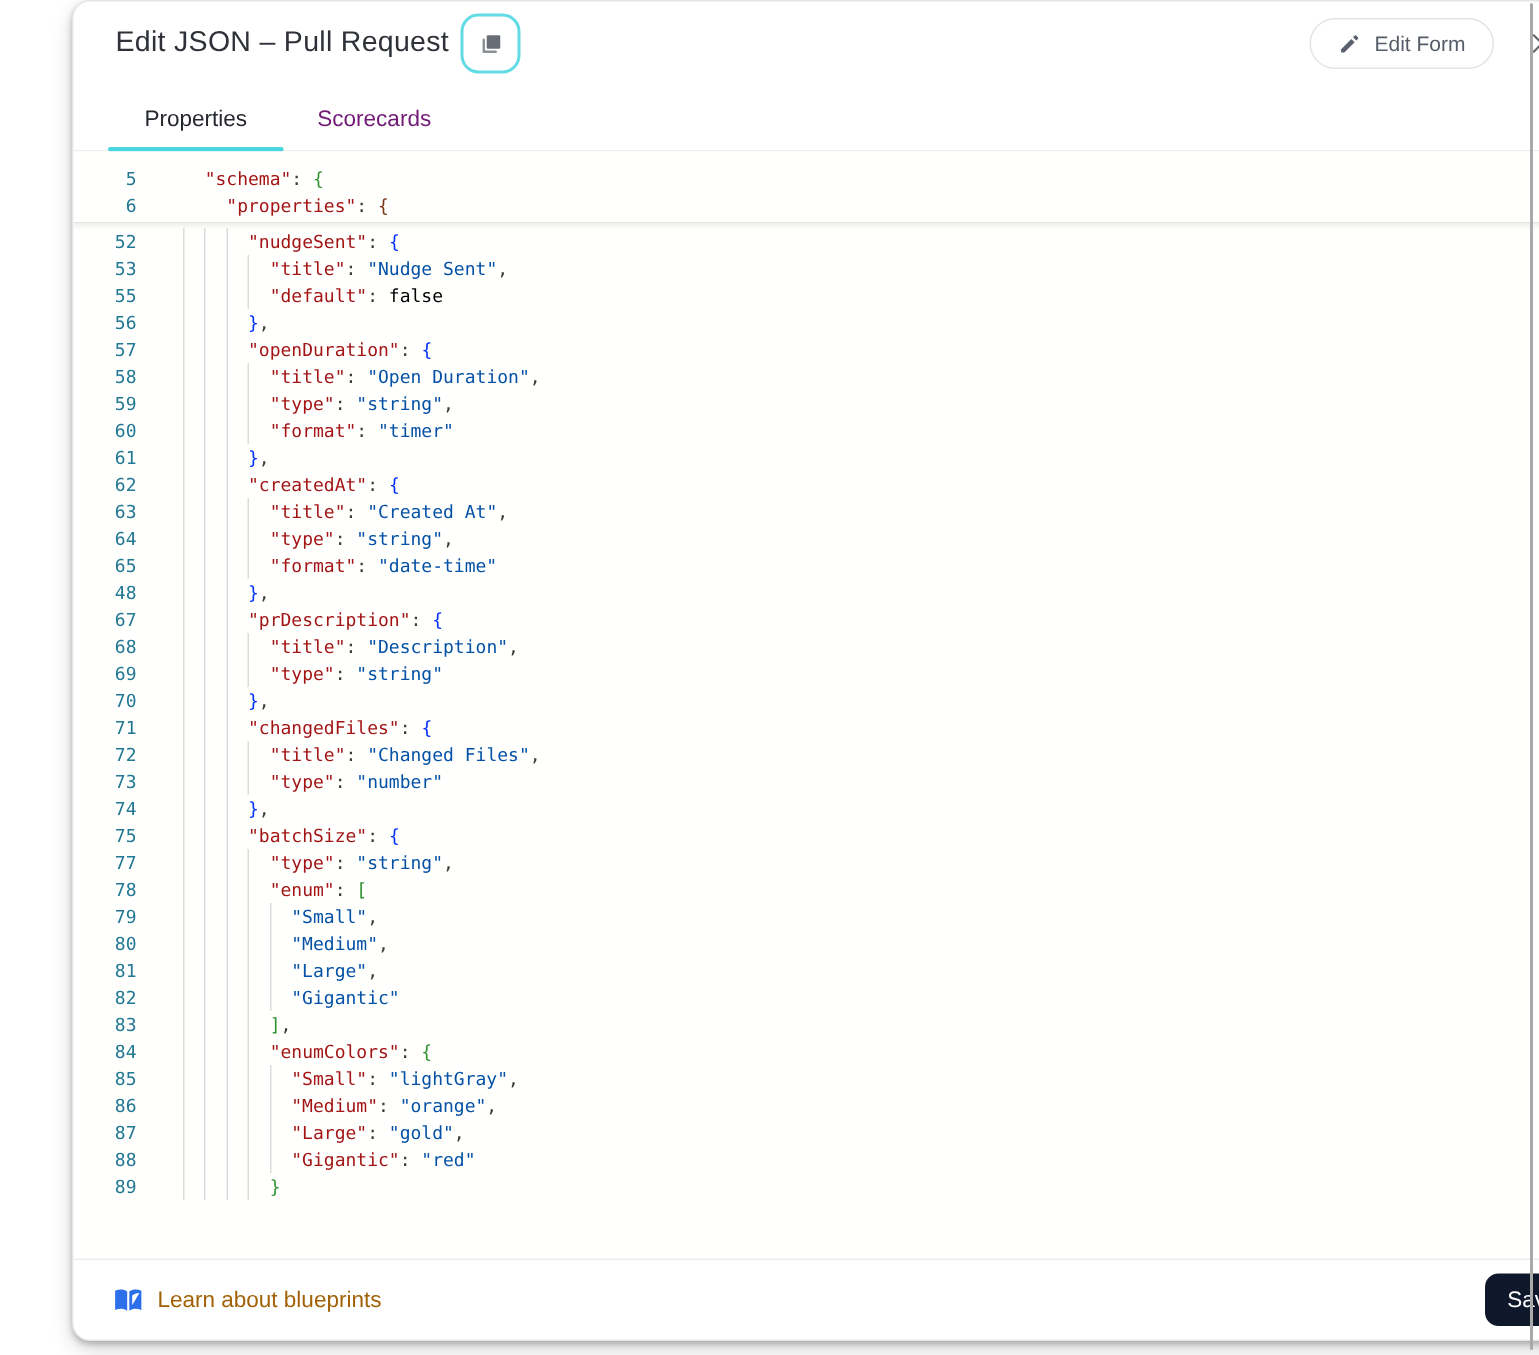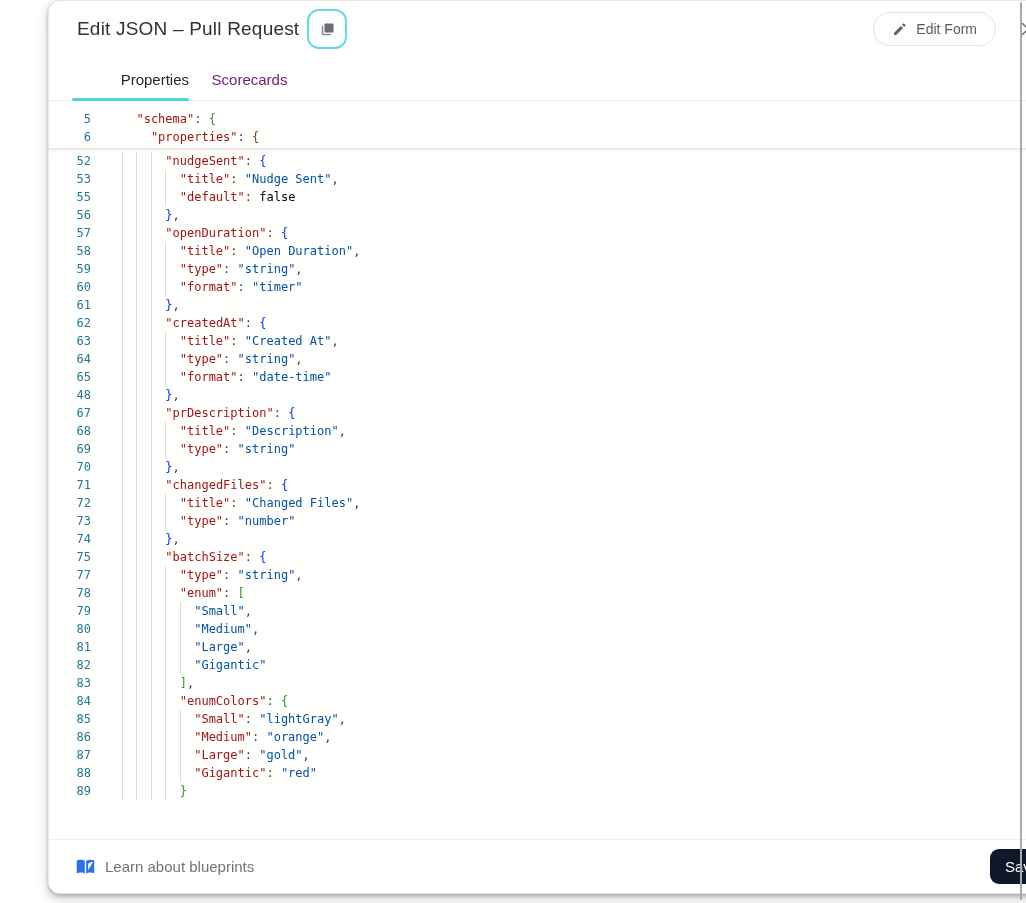--- a/index.html
+++ b/index.html
@@ -14,21 +14,21 @@
   
   .m-header { position:absolute; top:0; left:0; right:0; height:56px; display:flex; align-items:center; padding:0 20px 0 28px; }
   .m-title { font-size:19px; font-weight:500; color:#2e3238; letter-spacing:.2px; }
   .copy-btn { margin-left:8px; width:40px; height:40px; border:2px solid #63dbe4; border-radius:12px; background:#fff; display:flex; align-items:center; justify-content:center; cursor:pointer; }
   .spacer { flex:1; }
   .edit-form-btn { display:flex; align-items:center; gap:9px; height:34px; padding:0 18px; border:1px solid #e2e4e7; border-radius:17px; background:#fff; color:#565d68; font-size:14px; font-family:"Liberation Sans",sans-serif; cursor:pointer; margin-right:18px; }
   .close-btn { background:none; border:none; cursor:pointer; padding:6px; display:flex; margin-right:4px; }
   
   .tabbar { position:absolute; top:54px; left:0; right:0; height:46px; border-bottom:1px solid #ededed; display:flex; }
   .tab { margin-top:4px; display:flex; align-items:center; justify-content:center; font-size:15px; cursor:pointer; position:relative; }
-  .tab-1 { width:117px; margin-left:23px; color:#24282e; font-weight:500;justify-content:flex-end; }
+  .tab-1 { width:117px; margin-left:23px; color:#24282e; font-weight:500; }
   .tab-2 { width:121px; color:#701a75; font-weight:400; }
   .tab.active::after { content:""; position:absolute; left:0; right:0; bottom:-1px; height:3px; background:#49d6dd; border-radius:2px; }
   
   .editor { position:absolute; top:100px; left:0; width:1010px; height:740px; background:#fffffe; border-right:1px solid #ececec; font-family:"DejaVu Sans Mono","Liberation Mono",monospace; font-size:12px; overflow:hidden; }
   .sticky { padding-top:9px; padding-bottom:2px; background:#fffffe; border-bottom:1px solid #e6e6e6; box-shadow:0 2px 3px rgba(0,0,0,.06); position:relative; z-index:2; }
   .lines { padding-top:3px; }
   .cl { display:flex; height:18px; line-height:18px; white-space:pre; }
   .ln { flex:none; width:42px; text-align:right; color:#237893; }
   .gsp { flex:none; width:31px; }
   .code { flex:none; white-space:pre; color:#3b3b3b; }
@@ -36,21 +36,21 @@
   .g.ng { border-left:none; }
   .tk-key { color:#a31515; }
   .tk-val { color:#0451a5; }
   .tk-kw  { color:#000000; }
   .tk-pun { color:#3b3b3b; }
   .tk-b1  { color:#0431fa; }
   .tk-b2  { color:#319331; }
   .tk-b3  { color:#7b3814; }
   
   .m-footer { position:absolute; left:0; right:0; bottom:0; height:54px; border-top:1px solid #ecedef; background:#fff; display:flex; align-items:center; padding:0 12px 0 26px; }
-  .learn-link { display:flex; align-items:center; gap:9px; color:#737373; font-size:15px; text-decoration:none; cursor:pointer; }
+  .learn-link { display:flex; align-items:center; gap:9px; color:#a16207; font-size:15px; text-decoration:none; cursor:pointer; }
   .save-btn { width:64px; height:35px; border:none; border-radius:9px; background:#0f172a; color:#ffffff; font-size:15px; font-family:"Liberation Sans",sans-serif; cursor:pointer; }
   
   .page-scrollbar { position:absolute; left:1020px; top:2px; width:2px; height:898px; background:#a9a9a9; border-radius:2px; z-index:10; }
 </style>
 </head>
 <body>
 
 <div class="modal">
 
   <div class="m-header">

